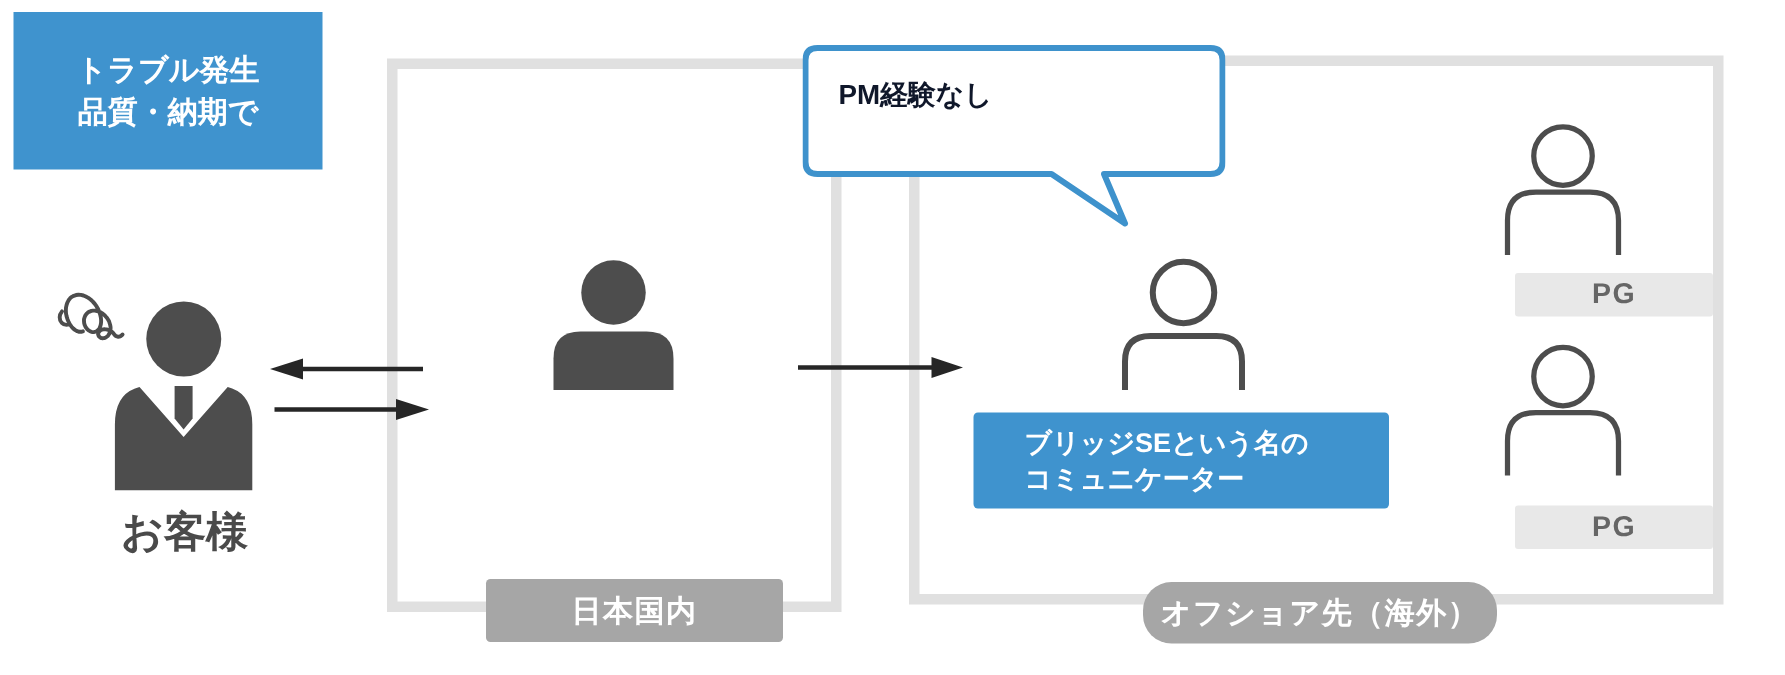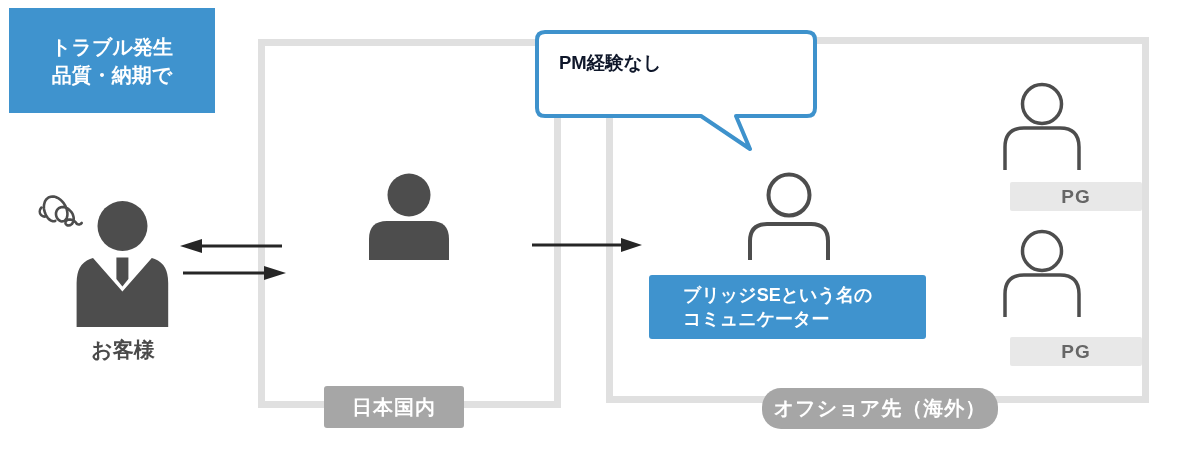--- a/index.html
+++ b/index.html
@@ -19,26 +19,26 @@
   
   .region-box{border:7px solid #e0e0e0;background:transparent;}
   .japan-box{left:258px;top:39px;width:289px;height:355px;}
   .offshore-box{left:606px;top:37px;width:529px;height:352px;}
   
   .region-label{
     background:#a6a6a6;color:#ffffff;border-radius:3px;
     display:flex;align-items:center;justify-content:center;
     font-size:20px;font-weight:bold;letter-spacing:1px;
   }
-  .japan-label{left:324px;top:386px;width:140px;height:42px;}
+  .japan-label{left:324px;top:386px;width:198px;height:42px;}
   .offshore-label{left:762px;top:388px;width:236px;height:41px;border-radius:19px;}
   
   .customer-label{
     left:70px;top:336px;width:106px;text-align:center;
-    font-size:21px;font-weight:bold;color:#4a4a4a;
+    font-size:28px;font-weight:bold;color:#4a4a4a;
   }
   
   .bridge-se-label{
     left:649px;top:275px;width:277px;height:64px;box-sizing:border-box;
     background:#3f93ce;color:#ffffff;border-radius:3px;
     padding:8px 0 0 34px;
     font-size:18px;font-weight:bold;line-height:24px;
   }
   
   .bubble-text{

